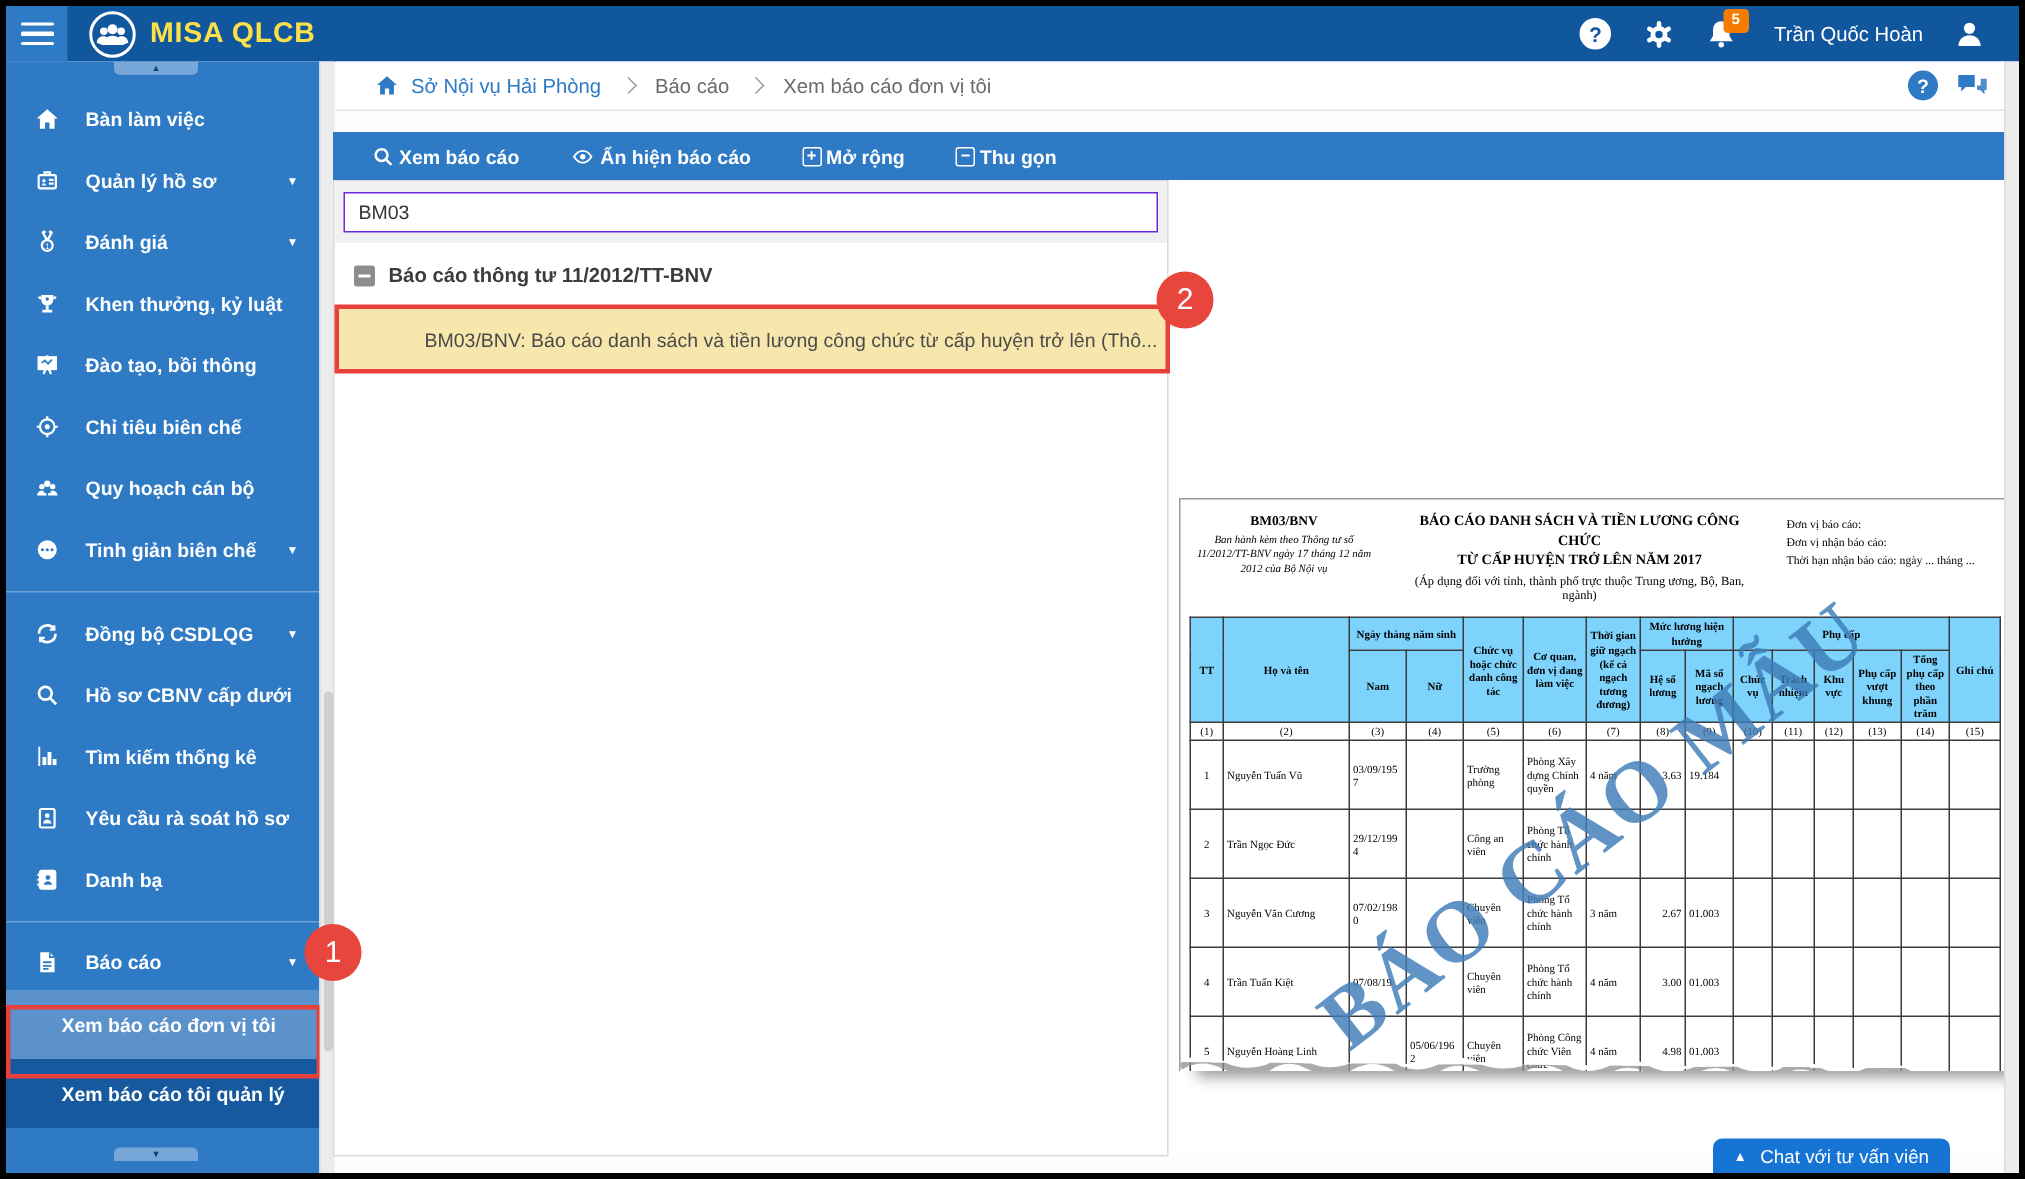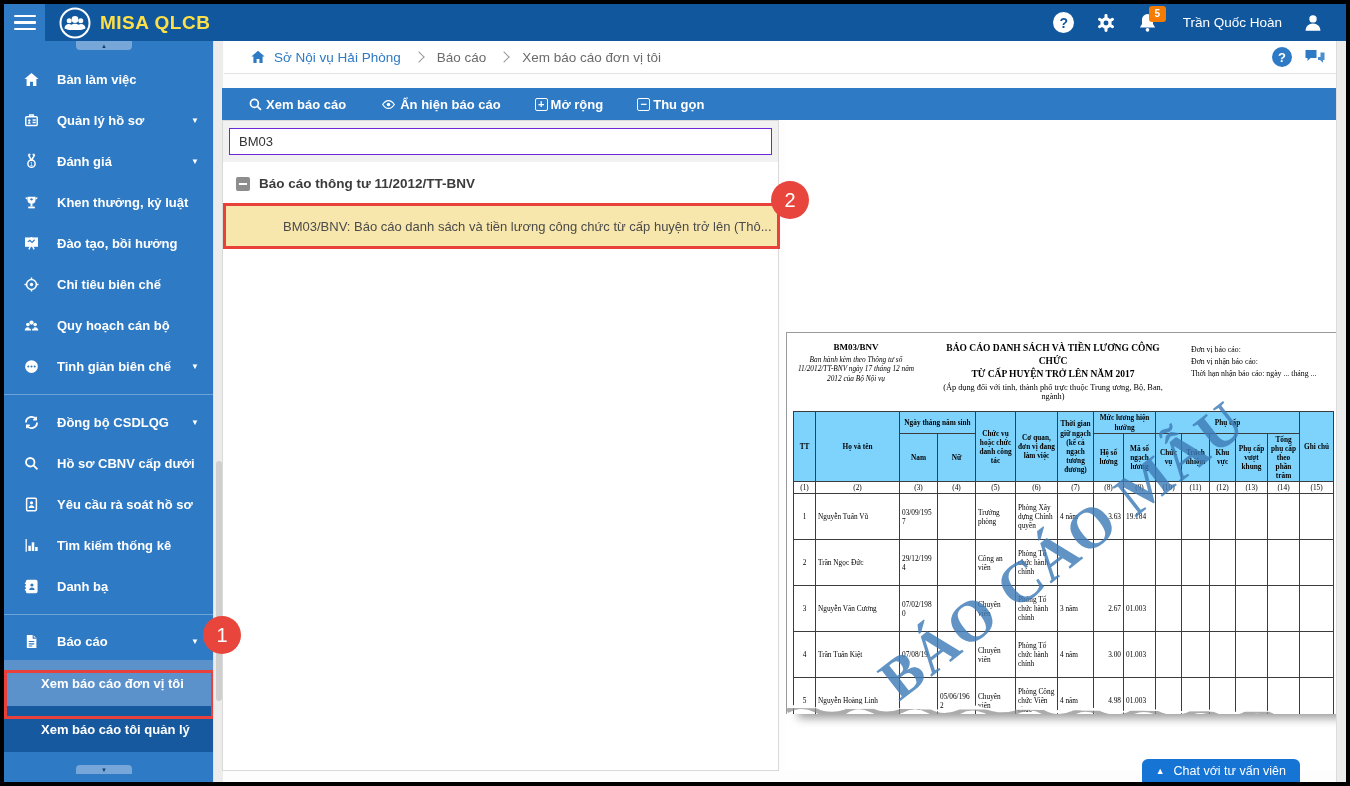--- a/index.html
+++ b/index.html
@@ -207,21 +207,21 @@
       </div>
 
       <div class="side-item">
         <span class="sicon">
           <svg width="17" height="17" viewBox="0 0 16 16" fill="none" stroke="#fff" stroke-width="1.4">
               <rect x="2.6" y="3" width="10.8" height="7.4" fill="#fff"></rect>
               <path d="M4.5 6.5l2-1.5 2 2 2.5-2.5" stroke="#2e7ac4" stroke-width="1.1" fill="none"></path>
               <path d="M5.6 13.5 7 10.4M10.4 13.5 9 10.4M8 3V1.8"></path>
             </svg>
         </span>
-        <span class="slabel">Đào tạo, bồi hưởng</span>
+        <span class="slabel">Đào tạo, bồi thông</span>
       </div>
 
       <div class="side-item">
         <span class="sicon">
           <svg width="17" height="17" viewBox="0 0 16 16" fill="none" stroke="#fff" stroke-width="1.4">
               <circle cx="8" cy="8" r="4.6"></circle>
               <circle cx="8" cy="8" r="1.6" fill="#fff" stroke="none"></circle>
               <path d="M8 1.4v2M8 12.6v2M1.4 8h2M12.6 8h2"></path>
             </svg>
         </span>
@@ -275,39 +275,39 @@
           <svg width="17" height="17" viewBox="0 0 16 16" fill="none" stroke="#fff" stroke-width="1.7">
               <circle cx="6.8" cy="6.8" r="4"></circle>
               <path d="M9.8 9.8 13.6 13.6"></path>
             </svg>
         </span>
         <span class="slabel">Hồ sơ CBNV cấp dưới</span>
       </div>
 
       <div class="side-item">
         <span class="sicon">
-          <svg width="17" height="17" viewBox="0 0 16 16" fill="none" stroke="#fff" stroke-width="1.4">
-              <rect x="3.4" y="2.2" width="9.2" height="11.6" rx="1"></rect>
-              <circle cx="8" cy="6.4" r="1.5" fill="#fff" stroke="none"></circle>
-              <path d="M5.3 11.3c.3-1.6 1.4-2.5 2.7-2.5s2.4.9 2.7 2.5Z" fill="#fff" stroke="none"></path>
-            </svg>
-        </span>
-        <span class="slabel">Yêu cầu rà soát hồ sơ</span>
-      </div>
-
-      <div class="side-item">
-        <span class="sicon">
           <svg width="17" height="17" viewBox="0 0 16 16" fill="#fff">
               <path d="M2.4 1.8v12h1.2v-12Z"></path>
               <rect x="5" y="8.2" width="2.4" height="5"></rect>
               <rect x="8.2" y="5" width="2.4" height="8.2"></rect>
               <rect x="11.4" y="9.4" width="2.4" height="3.8"></rect>
             </svg>
         </span>
         <span class="slabel">Tìm kiếm thống kê</span>
+      </div>
+
+      <div class="side-item">
+        <span class="sicon">
+          <svg width="17" height="17" viewBox="0 0 16 16" fill="none" stroke="#fff" stroke-width="1.4">
+              <rect x="3.4" y="2.2" width="9.2" height="11.6" rx="1"></rect>
+              <circle cx="8" cy="6.4" r="1.5" fill="#fff" stroke="none"></circle>
+              <path d="M5.3 11.3c.3-1.6 1.4-2.5 2.7-2.5s2.4.9 2.7 2.5Z" fill="#fff" stroke="none"></path>
+            </svg>
+        </span>
+        <span class="slabel">Yêu cầu rà soát hồ sơ</span>
       </div>
 
       <div class="side-item">
         <span class="sicon">
           <svg width="17" height="17" viewBox="0 0 16 16" fill="none" stroke="#fff" stroke-width="1.4">
               <rect x="3.4" y="2.4" width="9.6" height="11.2" rx="1" fill="#fff"></rect>
               <circle cx="8.4" cy="6.6" r="1.5" fill="#2e7ac4" stroke="none"></circle>
               <path d="M5.8 11.2c.3-1.4 1.3-2.2 2.6-2.2s2.3.8 2.6 2.2Z" fill="#2e7ac4" stroke="none"></path>
               <path d="M1.8 5h1.6M1.8 8h1.6M1.8 11h1.6"></path>
             </svg>

